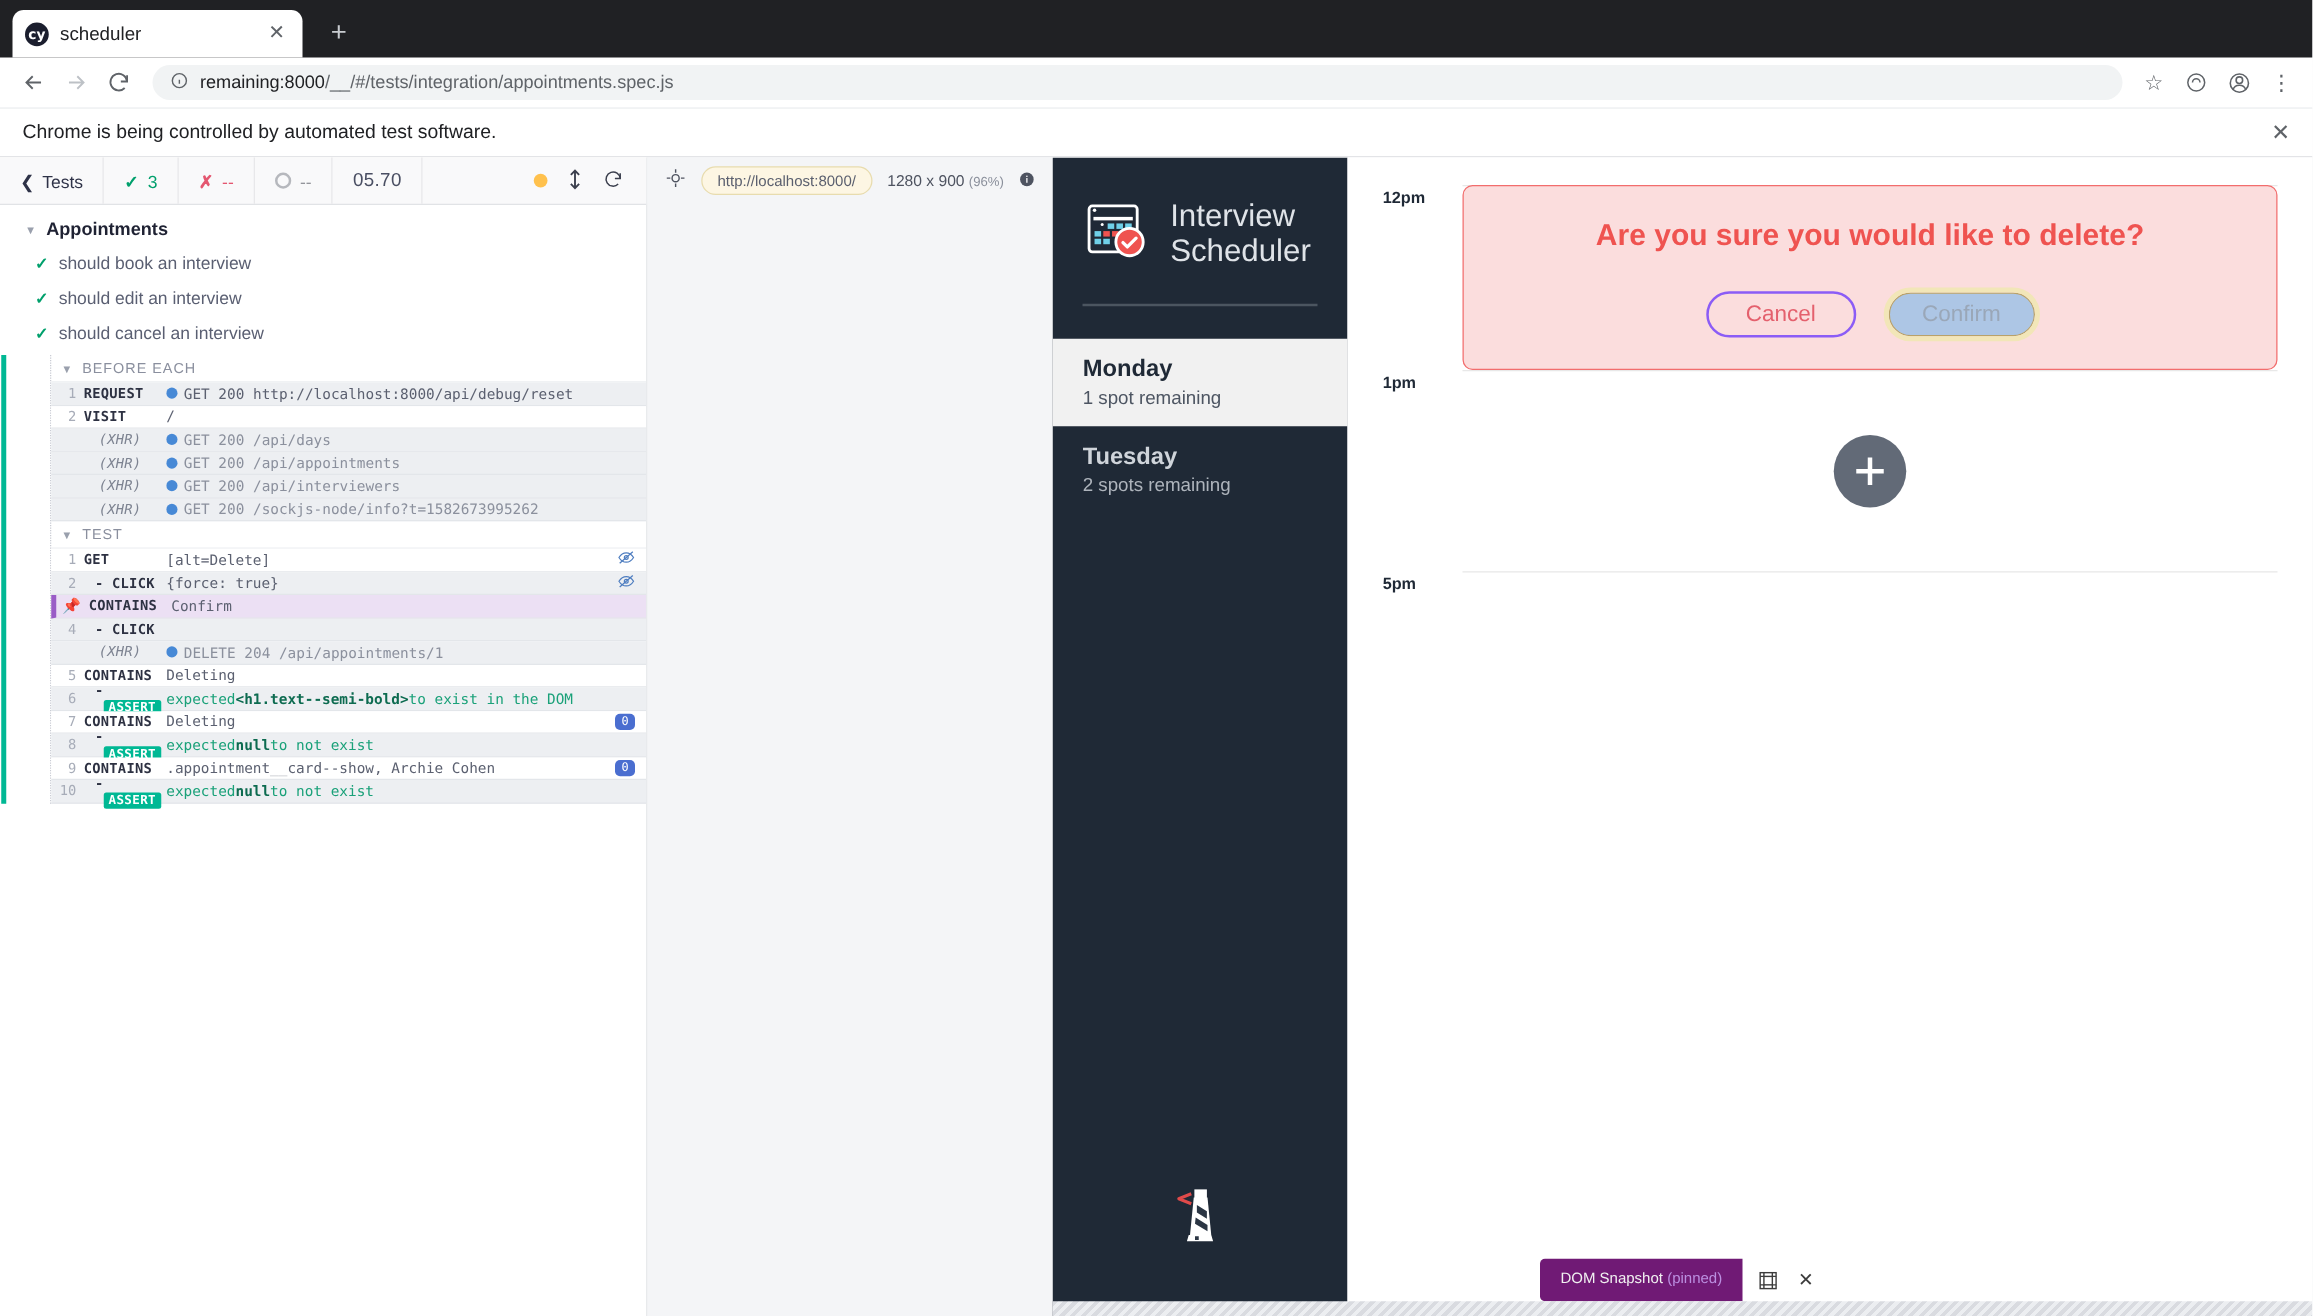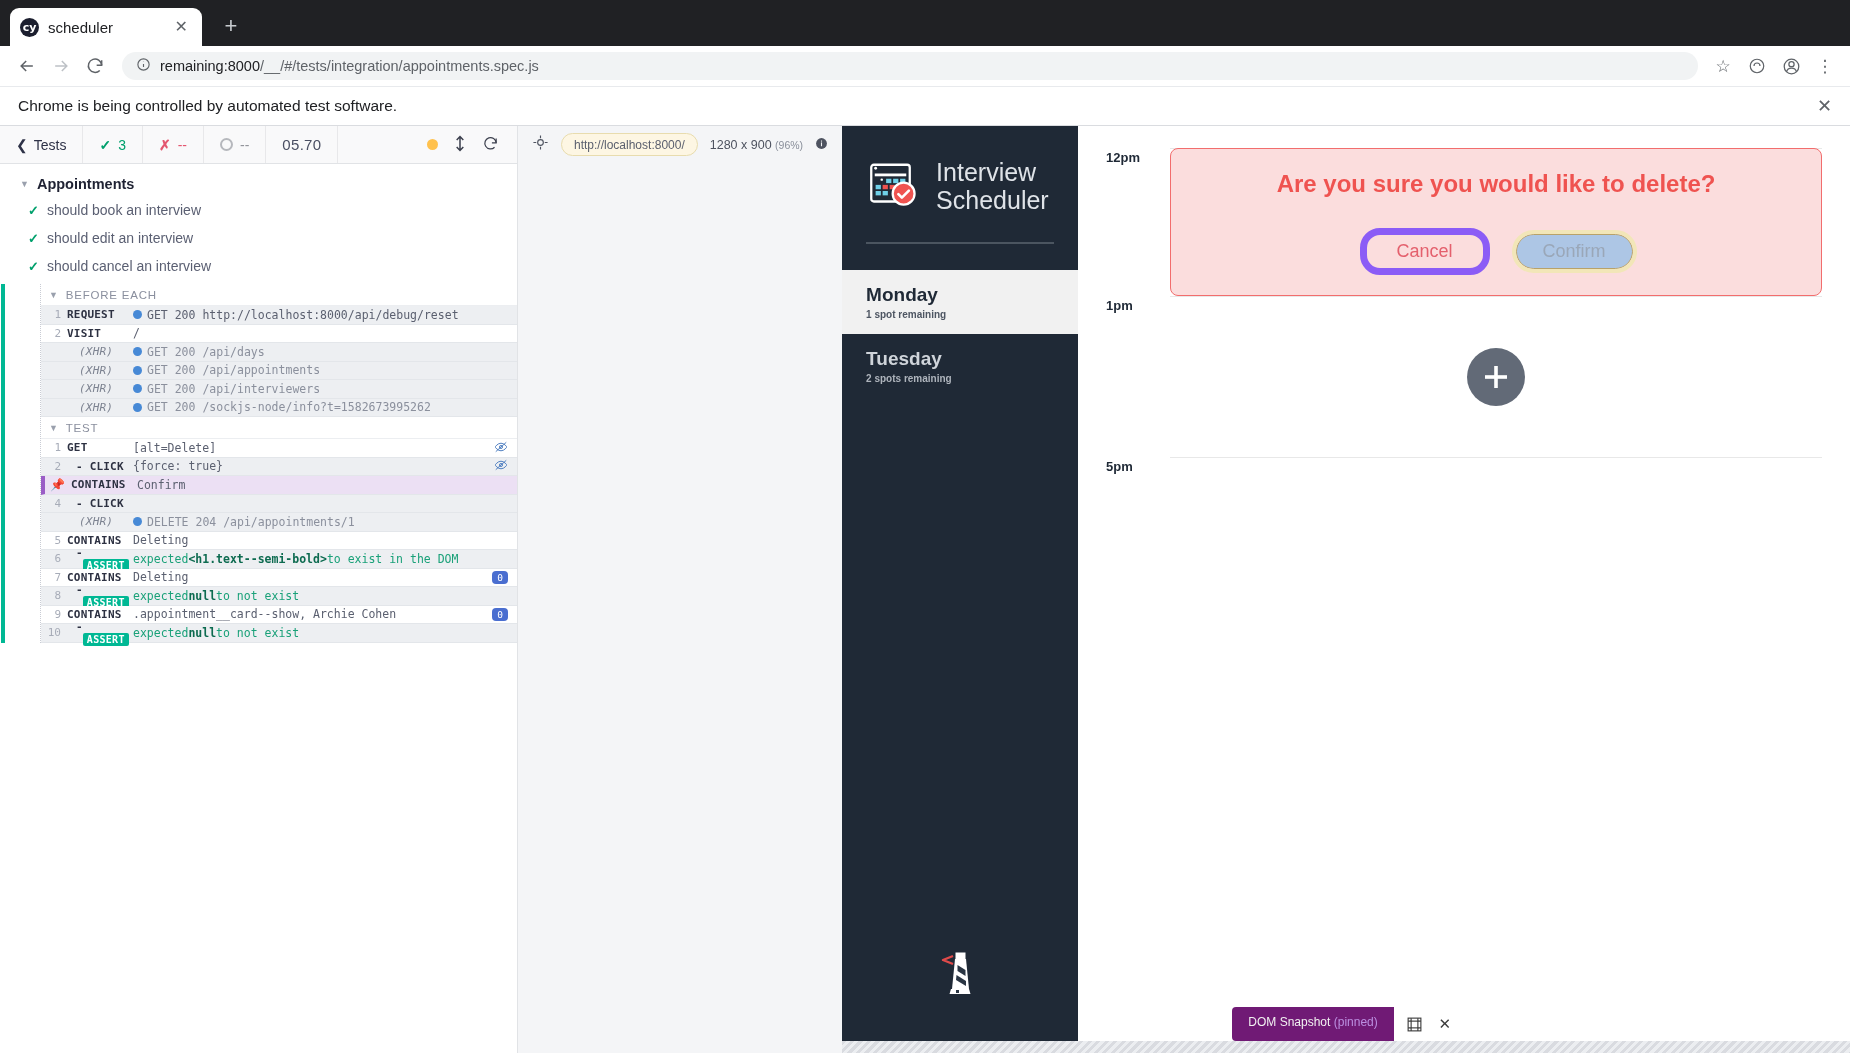--- a/index.html
+++ b/index.html
@@ -8,21 +8,21 @@
     font-family: "Liberation Sans", sans-serif;
     background: #fff; overflow: hidden;
   }
 
   
   .browser-tabstrip {
     height: 46px; background: #202124; display: flex; align-items: flex-end;
     padding-left: 10px; position: relative;
   }
   .tab {
-    height: 38px; width: 192px; background: #fff; border-radius: 9px 9px 0 0;
+    height: 38px; width: 232px; background: #fff; border-radius: 9px 9px 0 0;
     display: flex; align-items: center; padding: 14px 10px; gap: 9px;
     position: relative;
   }
   .tab-favicon {
     width: 19px; height: 19px; border-radius: 50%; background: #1b1e2e;
     display: flex; align-items: center; justify-content: center;
     color: #fff; font-size: 11px; font-weight: bold; flex: none;
     font-family: "DejaVu Sans", sans-serif;
   }
   .tab-title { font-size: 15px; color: #202124; flex: 1;
@@ -154,41 +154,41 @@
   
   .sched-nav { width: 236px; background: #1f2936; flex: none;
     display: flex; flex-direction: column; }
   .sched-brand { padding: 30px 24px 0 24px; display: flex; align-items: center; gap: 14px; }
   .brand-text { color: #dfe3e8; font-size: 25px; line-height: 1.12; font-weight: 300; }
   .brand-rule { height: 2px; background: #4b5560; margin: 26px 24px 0 24px; }
   .day-list { margin-top: 26px; }
   .day { padding: 14px 24px; cursor: pointer; }
   .day.selected { background: #f1f1f1; }
   .day-name { font-size: 19px; font-weight: bold; color: #cfd4da; }
-  .day-spots { font-size: 10px; color: #aeb4bc; margin-top: 3px; font-weight: bold; }
+  .day-spots { font-size: 15px; color: #aeb4bc; margin-top: 3px; }
   .day.selected .day-name { color: #1f2936; }
   .day.selected .day-spots { color: #4d5562; }
   .nav-foot { margin-top: auto; padding: 0 0 50px 0; display: flex;
     justify-content: center; }
 
   .sched-main { flex: 1; background: #fff; padding: 22px 28px 0 28px;
     min-width: 0; position: relative; }
   .slot { display: flex; align-items: flex-start; gap: 18px; }
   .slot-time { width: 46px; font-size: 13px; font-weight: bold; color: #1f2936;
     padding-top: 2px; flex: none; text-align: left;}
   .slot-body { flex: 1; border-top: 1px solid #e8e8e8; min-height: 30px; padding-top: 0;}
   .confirm-card {
     background: #fbdddd; border: 1px solid #f26d6d; border-radius: 8px;
     height: 148px; display: flex; flex-direction: column; align-items: center;
     justify-content: center; gap: 30px; margin-top: -1px;
   }
   .confirm-q { color: #ef5350; font-size: 24px; font-weight: bold; }
   .confirm-btns { display: flex; gap: 26px; align-items: center; }
   .btn-danger {
-    border: 7px solid #8b5cf6; color: #e4606d; background: transparent;
+    border: 2px solid #8b5cf6; color: #e4606d; background: transparent;
     border-radius: 20px; font-size: 18px; padding: 6px 30px; cursor: pointer;
     font-family: "Liberation Sans", sans-serif;
   }
   .btn-highlight {
     background: #adc6e5; color: #9aa7b8; border: 1px solid #b8a26a;
     outline: 4px solid #f2e6b8; border-radius: 20px; font-size: 18px;
     padding: 6px 26px; cursor: pointer;
     font-family: "Liberation Sans", sans-serif;
   }
   .add-wrap { display: flex; justify-content: center; align-items: center;

